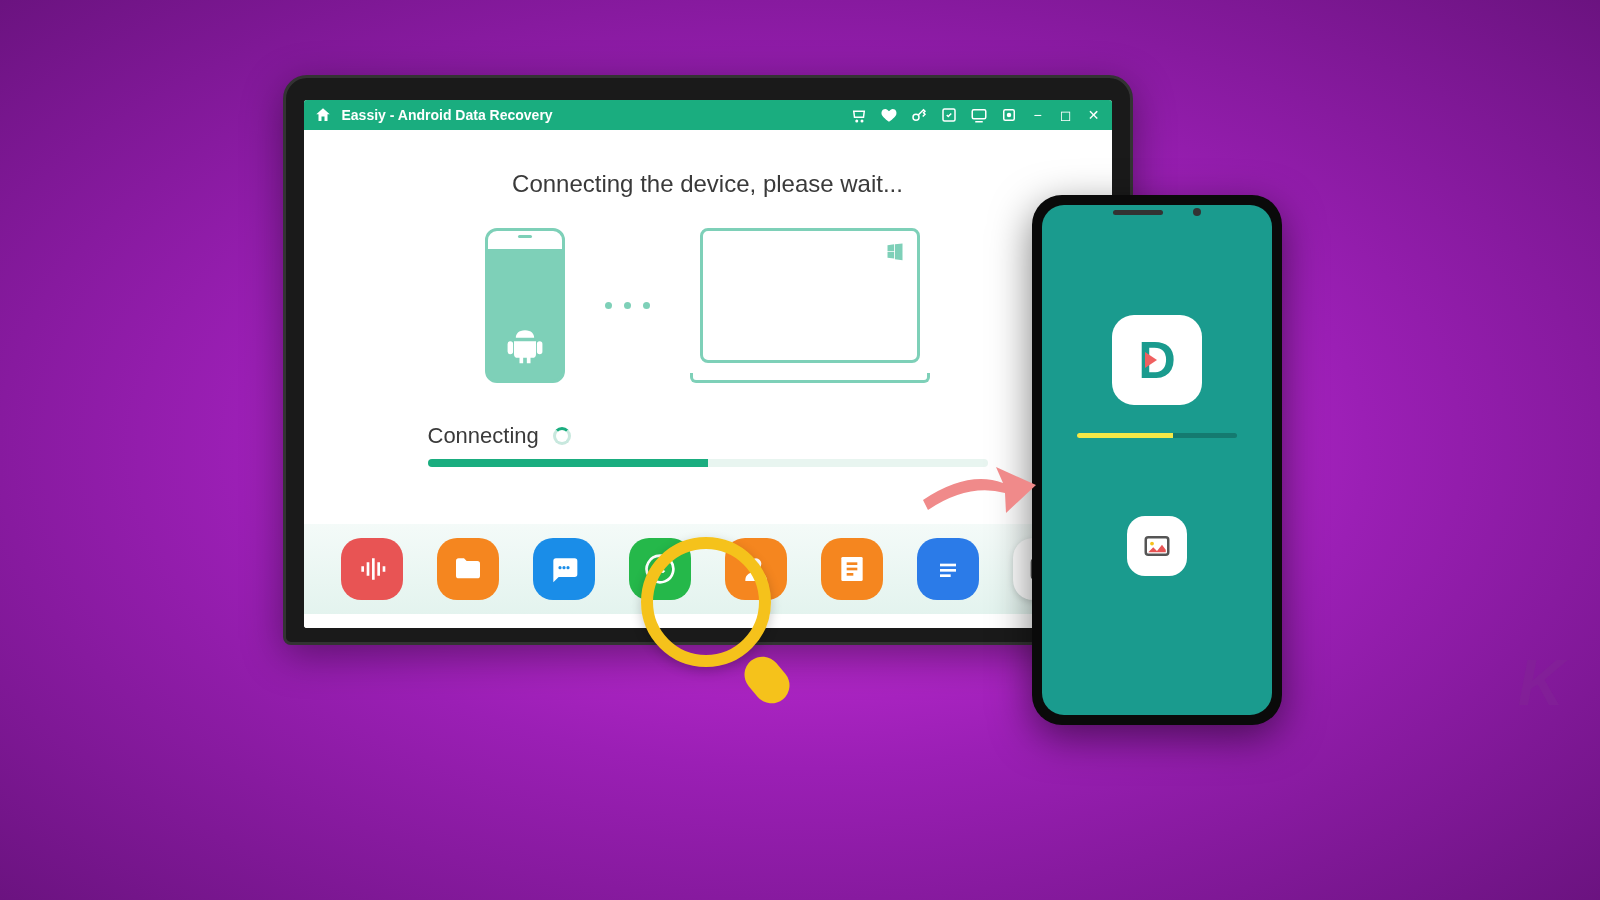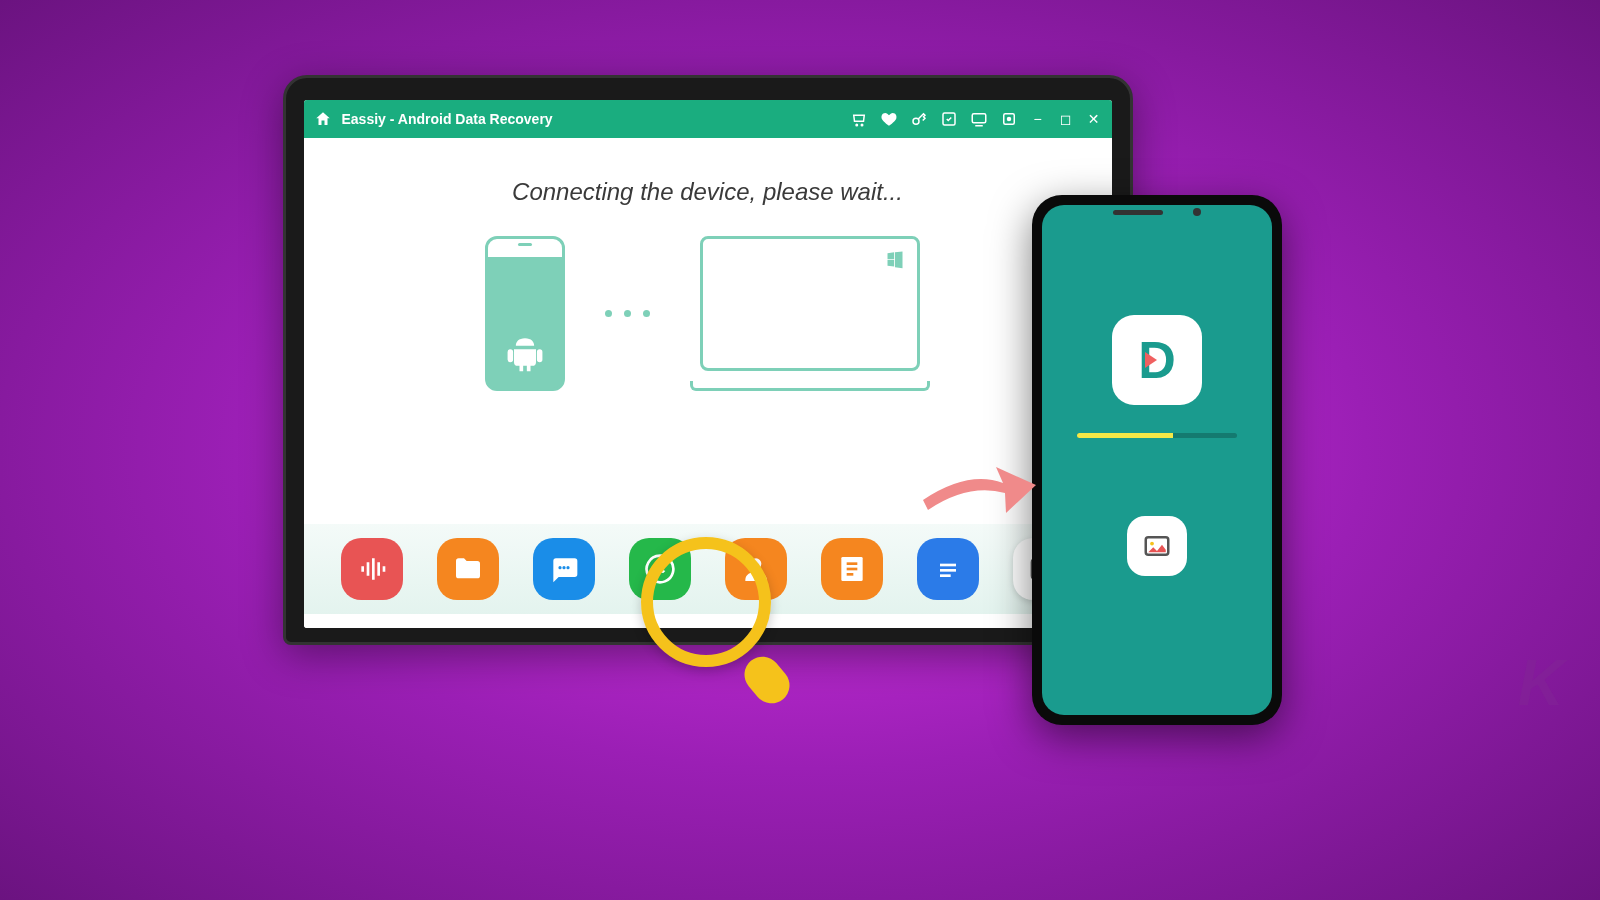--- a/index.html
+++ b/index.html
@@ -48,21 +48,21 @@
     box-shadow: 0 6px 20px rgba(0,0,0,0.3);
   }
   .laptop-label {
     text-align: center;
     font-size: 11px;
     color: #888;
     padding-top: 8px;
   }
   
   .titlebar {
-    height: 38px;
+    height: 30px;
     background: #1aad7f;
     display: flex;
     align-items: center;
     padding: 0 10px;
     color: #fff;
     font-size: 14px;
     flex-shrink: 0;
   }
   .tb-left { display: flex; align-items: center; gap: 10px; }
   .tb-right { margin-left: auto; display: flex; align-items: center; gap: 12px; }
@@ -74,21 +74,20 @@
   .tb-icon svg { width: 100%; height: 100%; }
   .wc-btn { width: 16px; height: 16px; display:inline-flex; align-items:center; justify-content:center; color:#fff; font-size:14px; line-height:1;}
   
   .app-content {
     flex: 1;
     background: #fff;
     position: relative;
     display: flex;
     flex-direction: column;
     align-items: center;
-    font-style: italic;
   }
   .status-headline {
     font-size: 24px;
     color: #3a3a3a;
     margin-top: 40px;
     font-weight: 400;
   }
   .illustration {
     display: flex;
     align-items: center;
@@ -396,20 +395,29 @@
               <span></span>
               <span></span>
             </div>
           <div class="illus-laptop">
             <div class="illus-laptop-screen">
               <svg class="win-logo" viewBox="0 0 24 24" fill="currentColor">
                   <path d="M3 5l8-1v8H3V5zm9-1l9-1v10h-9V4zM3 13h8v8l-8-1v-7zm9 0h9v10l-9-1v-9z"></path>
                 </svg>
             </div>
             <div class="illus-laptop-base"></div>
+          </div>
+        </div>
+        <div class="progress-wrap">
+          <div class="progress-label-row">
+            <span class="progress-label">Connecting</span>
+            <span class="spinner"></span>
+          </div>
+          <div class="progress-bar">
+            <div class="progress-fill" style="width: 50%;"></div>
           </div>
         </div>
 
         <div class="dock">
           <div class="dock-item di-red">
             <svg viewBox="0 0 24 24" fill="currentColor">
                 <path d="M4 10v4h2v-4H4zm4-3v10h2V7H8zm4-3v16h2V4h-2zm4 3v10h2V7h-2zm4 3v4h2v-4h-2z"></path>
               </svg>
           </div>
           <div class="dock-item di-orange">

